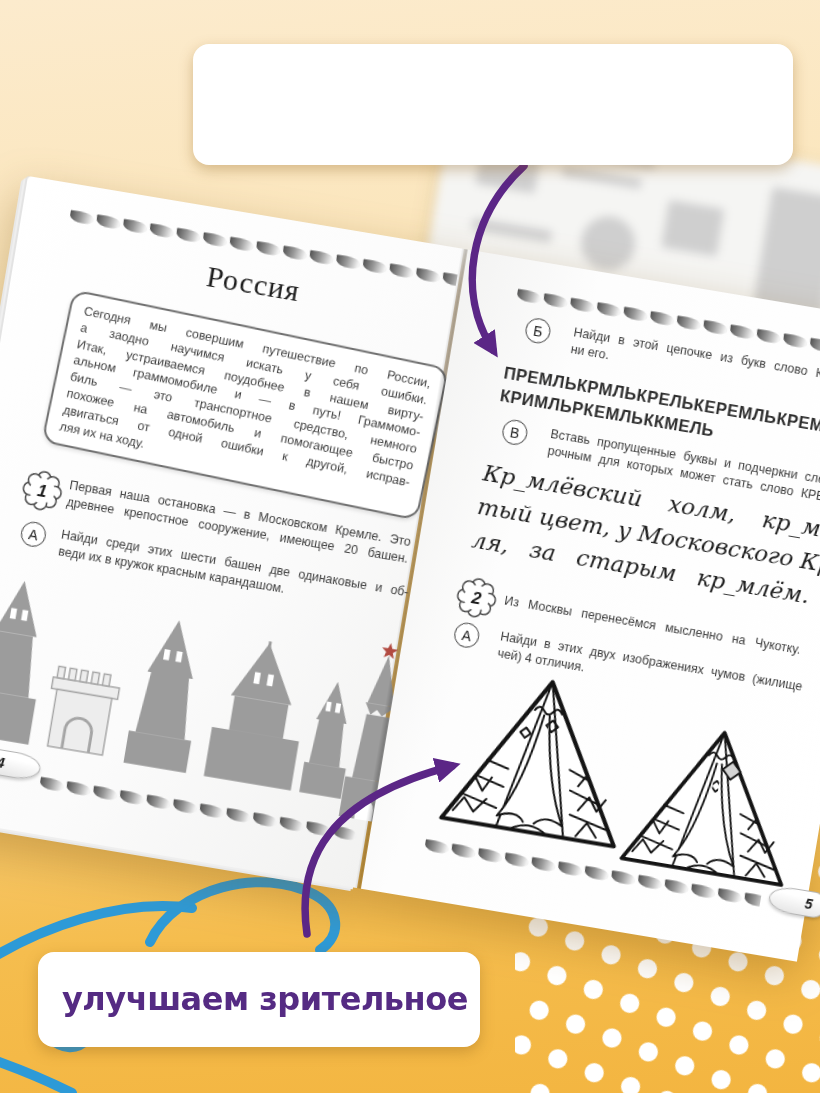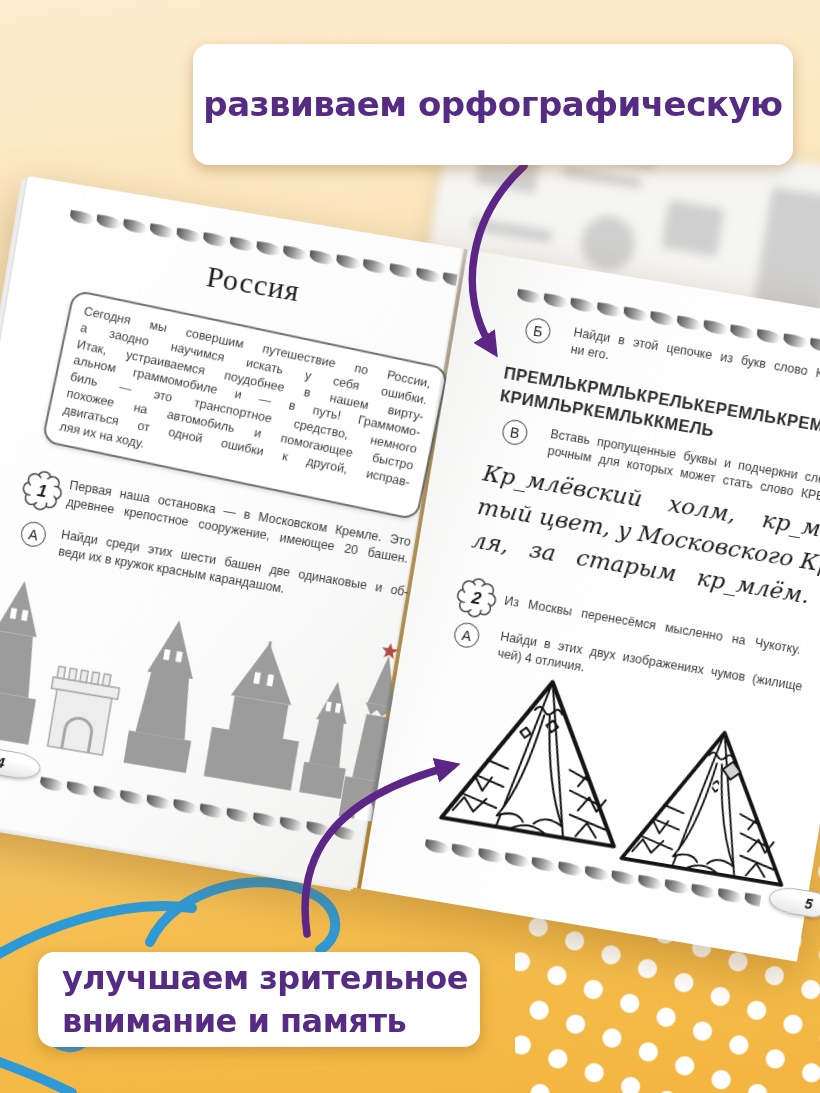--- a/index.html
+++ b/index.html
@@ -374,20 +374,18 @@
     <defs>
       <marker id="ah" viewBox="0 0 10 10" refX="6.5" refY="5" markerWidth="3.4" markerHeight="3.4" orient="auto-start-reverse">
         <path d="M0,0 L10,5 L0,10 z" fill="#5b2686"></path>
       </marker>
     </defs>
     <path d="M 524,166 C 470,216 456,292 493,350" fill="none" stroke="#5b2686" stroke-width="7.5" stroke-linecap="round" marker-end="url(#ah)"></path>
     <path d="M 307,934 C 296,858 330,798 452,766" fill="none" stroke="#5b2686" stroke-width="7.5" stroke-linecap="round" marker-end="url(#ah)"></path>
   </svg>
 
   <div class="banner top">
-    <div>развиваем орфографическую</div>
   </div>
   <div class="banner bottom">
     <div>улучшаем зрительное</div>
-    <div>внимание и память</div>
   </div>
 
 </div>
 
 </body></html>

